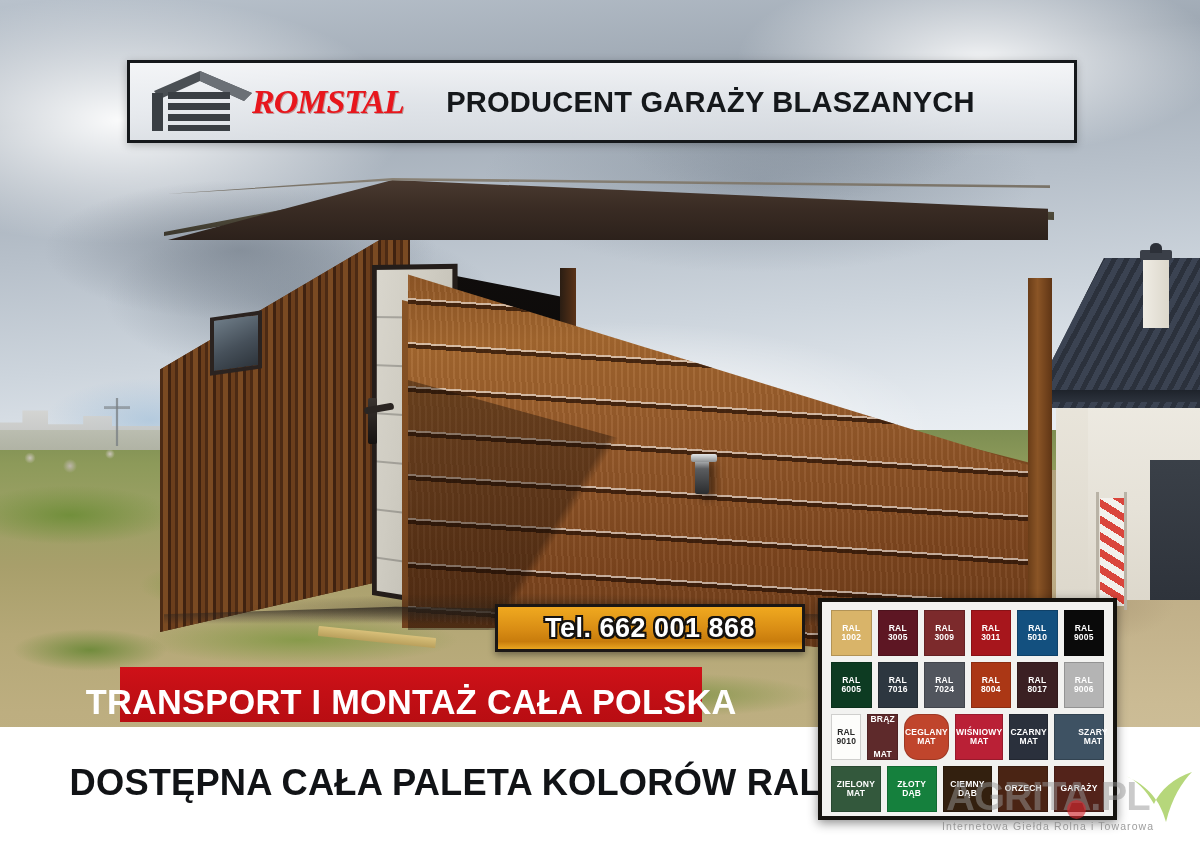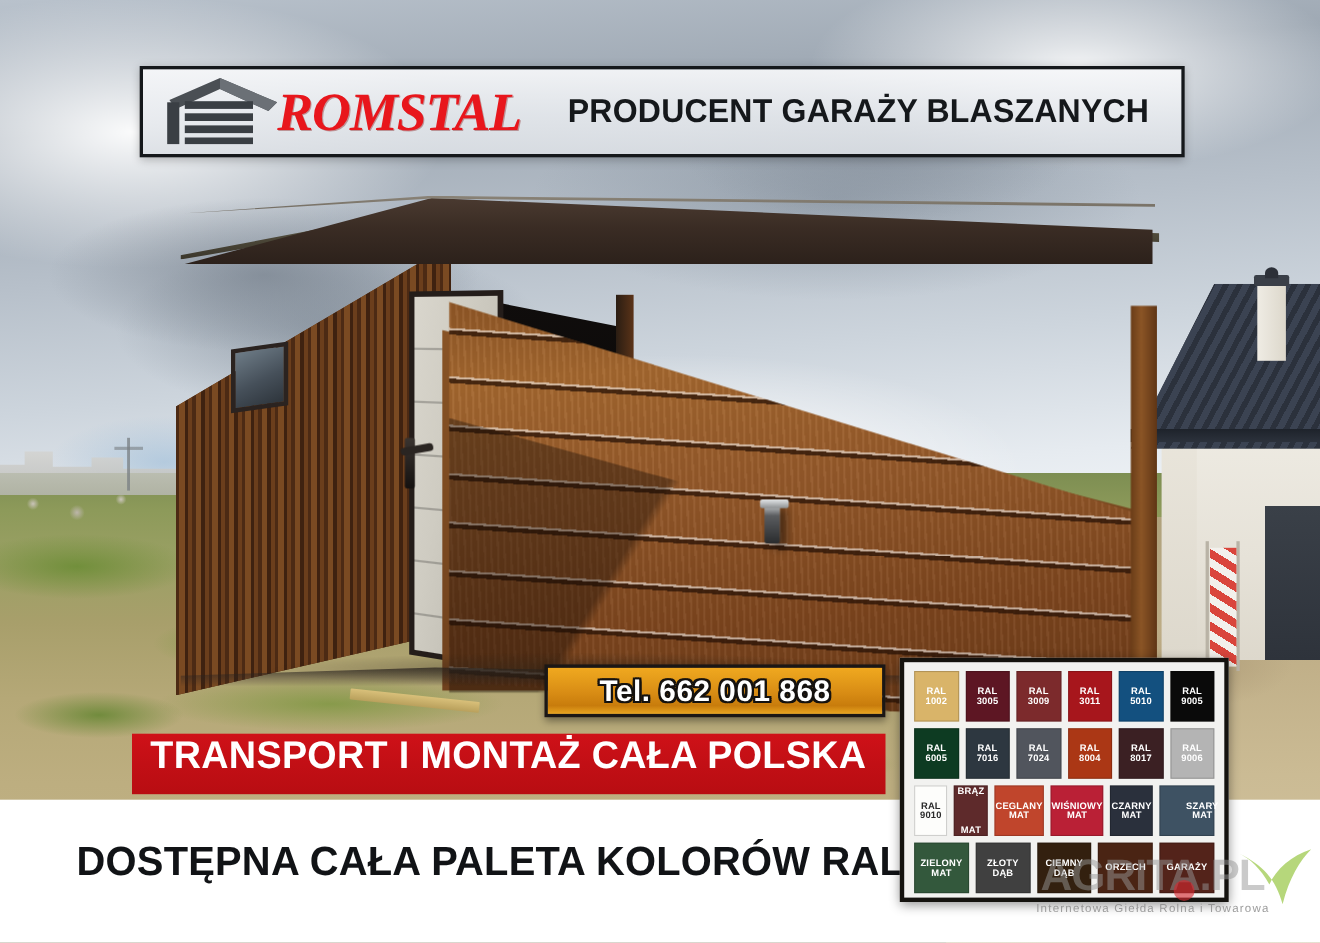--- a/index.html
+++ b/index.html
@@ -275,21 +275,21 @@
   
   .logo-bar{
     position:absolute; left:127px; top:60px; width:950px; height:83px;
     background:linear-gradient(180deg, rgba(246,247,249,.93) 0%, rgba(232,235,239,.88) 55%, rgba(220,224,229,.9) 100%);
     border:3px solid #15181b;
     display:flex; align-items:center;
     box-shadow:0 2px 8px rgba(0,0,0,.25);
   }
   .logo-mark{ position:relative; width:110px; height:62px; margin-left:18px; flex:0 0 auto; }
   .logo-brand{
-    font-size:49px; font-weight:bold; font-style:italic;
+    font-size:34px; font-weight:bold; font-style:italic;
     color:#e8161c; letter-spacing:-1px; margin-left:-6px;
     text-shadow:1px 1px 0 rgba(120,0,0,.35);
     font-family:"Liberation Serif", serif;
   }
   .logo-tagline{
     font-size:30px; font-weight:bold; color:#15181b;
     letter-spacing:.2px; margin-left:34px; white-space:nowrap;
     transform:scaleX(.97);
   }
 
@@ -304,23 +304,23 @@
   .phone-text{
     font-size:27px; font-weight:bold; color:#ffffff;
     letter-spacing:.5px; white-space:nowrap;
     text-shadow:
       -2px -2px 0 #15120f, 2px -2px 0 #15120f, -2px 2px 0 #15120f, 2px 2px 0 #15120f,
       0 -2px 0 #15120f, 0 2px 0 #15120f, -2px 0 0 #15120f, 2px 0 0 #15120f;
   }
 
   
   .red-banner{
-    position:absolute; left:120px; top:667px; width:685px; height:55px;
+    position:absolute; left:120px; top:667px; width:582px; height:55px;
     background:linear-gradient(180deg,#cf1118 0%, #c20f15 50%, #b80d12 100%);
-    display:flex; align-items:flex-start; justify-content:center;
+    display:flex; align-items:flex-end; justify-content:center;
   }
   .red-text{
     font-size:35px; font-weight:bold; color:#ffffff;
     letter-spacing:.3px; white-space:nowrap; transform:scaleX(.98);
   }
 
   
   .white-bar{
     position:absolute; left:0; top:727px; width:1200px; height:130px;
     background:#ffffff;
@@ -523,21 +523,21 @@
       </div>
       <div class="pal-row">
         <div class="swatch" style="background: rgb(253, 253, 251); color: rgb(42, 42, 42);">
           <span>RAL</span>
           <span>9010</span>
         </div>
         <div class="swatch sw-tex" style="background: rgb(94, 42, 43); color: rgb(255, 255, 255); justify-content: space-between;">
           <span>BRĄZ</span>
           <span>MAT</span>
         </div>
-        <div class="swatch sw-tex" style="background: rgb(192, 69, 44); color: rgb(255, 255, 255);">
+        <div class="swatch sw-tex" style="background: rgb(192, 69, 44); color: rgb(255, 255, 255); border-radius: 14px;">
           <span>CEGLANY</span>
           <span>MAT</span>
         </div>
         <div class="swatch sw-tex" style="background: rgb(186, 32, 54); color: rgb(255, 255, 255);">
           <span>WIŚNIOWY</span>
           <span>MAT</span>
         </div>
         <div class="swatch sw-tex" style="background: rgb(42, 48, 60); color: rgb(255, 255, 255);">
           <span>CZARNY</span>
           <span>MAT</span>
@@ -545,21 +545,21 @@
         <div class="swatch sw-tex" style="background: rgb(62, 82, 99); color: rgb(255, 255, 255); padding-left: 28px;">
           <span>SZARY</span>
           <span>MAT</span>
         </div>
       </div>
       <div class="pal-row">
         <div class="swatch sw-tex" style="background: rgb(51, 88, 60); color: rgb(255, 255, 255);">
           <span>ZIELONY</span>
           <span>MAT</span>
         </div>
-        <div class="swatch sw-wood" style="background: #404040; color: rgb(255, 255, 255);">
+        <div class="swatch sw-wood" style="background: #15803d; color: rgb(255, 255, 255);">
           <span>ZŁOTY</span>
           <span>DĄB</span>
         </div>
         <div class="swatch sw-wood" style="background: rgb(51, 32, 15); color: rgb(255, 255, 255);">
           <span>CIEMNY</span>
           <span>DĄB</span>
         </div>
         <div class="swatch sw-wood" style="background: rgb(74, 36, 20); color: rgb(255, 255, 255);">
           <span>ORZECH</span>
         </div>

